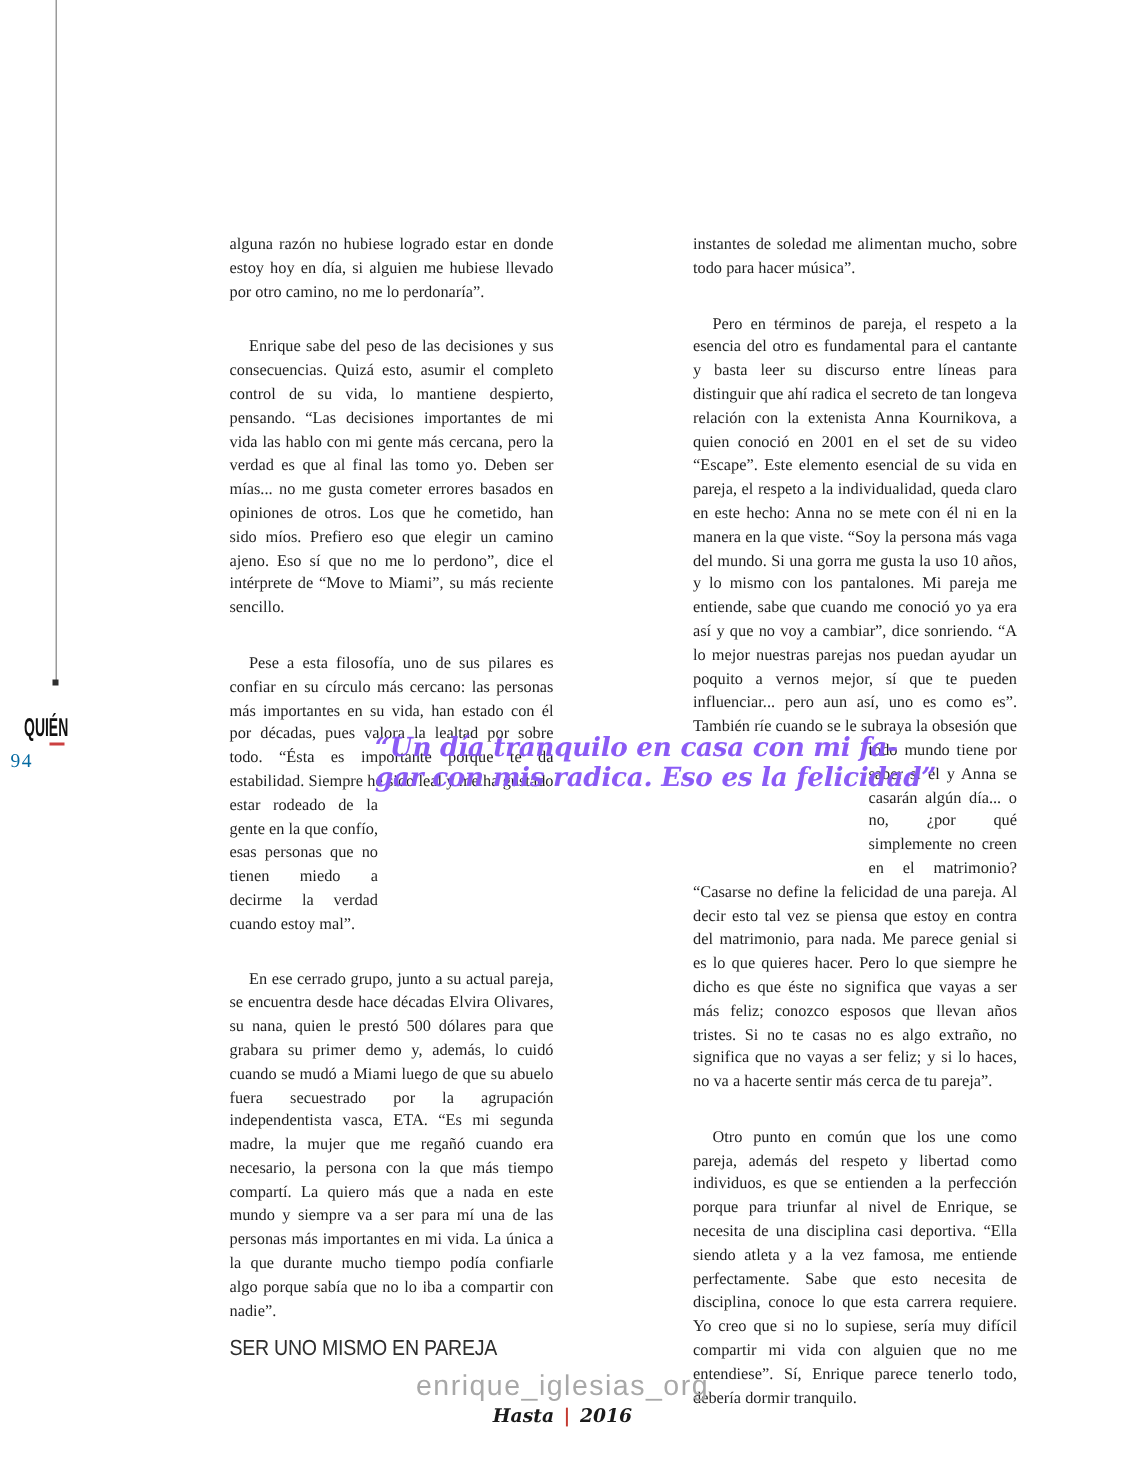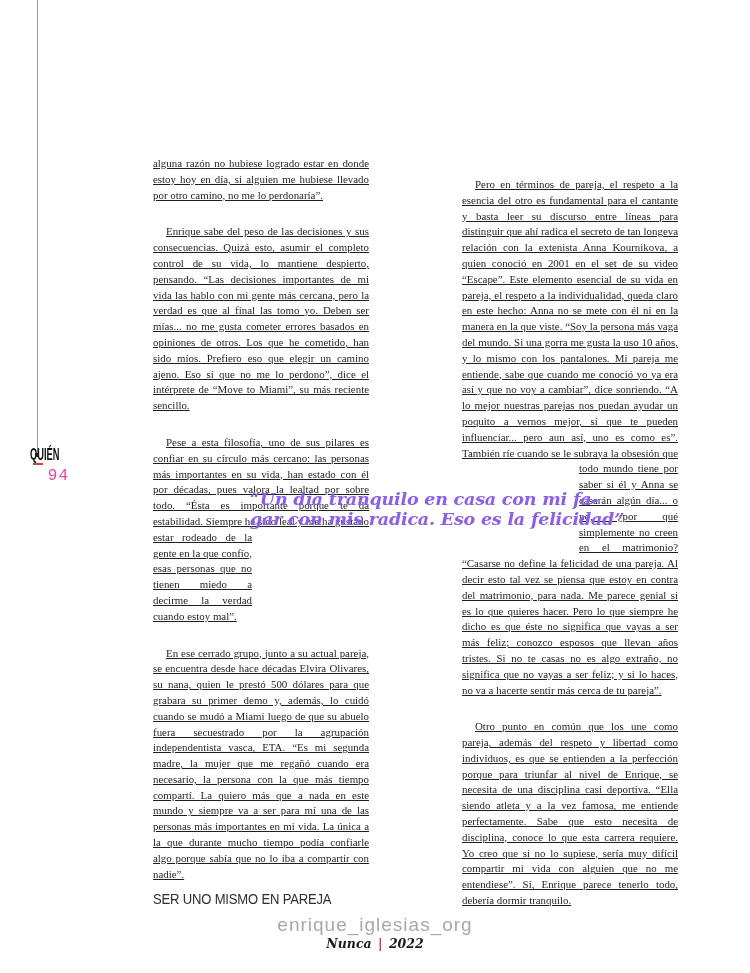--- a/index.html
+++ b/index.html
@@ -14,48 +14,48 @@
   
   .vrule{
     position:absolute;left:37px;top:0;width:1px;height:454px;
     background:#9a9a9a;
   }
   .vrule-dot{
     position:absolute;left:35px;top:453px;width:4px;height:4px;
     background:#2e2e2e;
   }
   .folio{
-    position:absolute;left:7px;top:444px;width:62px;
-    text-align:right;
+    position:absolute;left:7px;top:476px;width:62px;
+    text-align:left;
   }
   .folio .mag{
     display:inline-block;
     font-family:"Liberation Sans", sans-serif;
     font-weight:700;font-size:15px;letter-spacing:0;
     color:#111;
     transform:scale(0.62,1.15);transform-origin:center top;
     white-space:nowrap;
   }
   .folio .dash{
     width:10px;height:2px;background:#cc4040;margin:1px auto 2px auto;
   }
   .folio .num{
-    font-family:Liberation Mono, monospace;
-    font-size:16px;color:#ec4899;letter-spacing:1px;
+    font-family:Liberation Serif, serif;
+    font-size:13px;color:#0369a1;letter-spacing:1px;
   }
   
   .col{
     position:absolute;top:156px;width:216px;
     font-size:10.9px;line-height:15.8px;
     text-align:justify;
     color:#1f1f1f;
   }
   .col-left{left:153px;}
   .col-right{left:462px;}
-  .col p{margin:0;padding:0;text-decoration:underline;}
+  .col p{margin:0;padding:0;}
   .col p.indent{text-indent:13px;margin-top:21px;}
   .qspace-l{float:right;width:112px;height:80px;margin-left:5px;}
   .qspace-r{float:left;width:112px;height:80px;margin-right:5px;}
   .sec-heading{
     font-family:"Liberation Sans", sans-serif;
     font-size:14.5px;font-weight:400;color:#2e2e2e;
     letter-spacing:-0.2px;
     transform:scaleX(0.9);transform-origin:left center;
     margin:10px 0 4px 0;
     text-align:left;
@@ -103,31 +103,32 @@
 
   <div class="col col-left">
     <p><span>alguna razón no hubiese logrado estar en donde estoy hoy en día, si alguien me hubiese llevado por otro camino, no me lo perdonaría”.</span></p>
     <p class="indent"><span>Enrique sabe del peso de las decisiones y sus consecuencias. Quizá esto, asumir el completo control de su vida, lo mantiene despierto, pensando. “Las decisiones importantes de mi vida las hablo con mi gente más cercana, pero la verdad es que al final las tomo yo. Deben ser mías... no me gusta cometer errores basados en opiniones de otros. Los que he cometido, han sido míos. Prefiero eso que elegir un camino ajeno. Eso sí que no me lo perdono”, dice el intérprete de “Move to Miami”, su más reciente sencillo.</span></p>
     <p class="indent"><span>Pese a esta filosofía, uno de sus pilares es confiar en su círculo más cercano: las personas más importantes en su vida, han estado con él por décadas, pues valora la lealtad por sobre todo. “Ésta es importante porque te da estabilidad. Siempre he sido leal y me ha </span><span class="qspace-l"></span><span>gustado estar rodeado de la gente en la que confío, esas personas que no tienen miedo a decirme la verdad cuando estoy mal”.</span></p>
     <p class="indent"><span>En ese cerrado grupo, junto a su actual pareja, se encuentra desde hace décadas Elvira Olivares, su nana, quien le prestó 500 dólares para que grabara su primer demo y, además, lo cuidó cuando se mudó a Miami luego de que su abuelo fuera secuestrado por la agrupación independentista vasca, ETA. “Es mi segunda madre, la mujer que me regañó cuando era necesario, la persona con la que más tiempo compartí. La quiero más que a nada en este mundo y siempre va a ser para mí una de las personas más importantes en mi vida. La única a la que durante mucho tiempo podía confiarle algo porque sabía que no lo iba a compartir con nadie”.</span></p>
     <div class="sec-heading">SER UNO MISMO EN PAREJA</div>
   </div>
 
   <div class="col col-right">
+    <p><span>instantes de soledad me alimentan mucho, sobre todo para hacer música”.</span></p>
     <p class="indent"><span>Pero en términos de pareja, el respeto a la esencia del otro es fundamental para el cantante y basta leer su discurso entre líneas para distinguir que ahí radica el secreto de tan longeva relación con la extenista Anna Kournikova, a quien conoció en 2001 en el set de su video “Escape”. Este elemento esencial de su vida en pareja, el respeto a la individualidad, queda claro en este hecho: Anna no se mete con él ni en la manera en la que viste. “Soy la persona más vaga del mundo. Si una gorra me gusta la uso 10 años, y lo mismo con los pantalones. Mi pareja me entiende, sabe que cuando me conoció yo ya era así y que no voy a cambiar”, dice sonriendo. “A lo mejor nuestras parejas nos puedan ayudar un poquito a vernos mejor, sí que te pueden influenciar... pero aun así, uno es como es”. También ríe cuando se le subraya </span><span class="qspace-r"></span><span>la obsesión que todo mundo tiene por saber si él y Anna se casarán algún día... o no, ¿por qué simplemente no creen en el matrimonio? “Casarse no define la felicidad de una pareja. Al decir esto tal vez se piensa que estoy en contra del matrimonio, para nada. Me parece genial si es lo que quieres hacer. Pero lo que siempre he dicho es que éste no significa que vayas a ser más feliz; conozco esposos que llevan años tristes. Si no te casas no es algo extraño, no significa que no vayas a ser feliz; y si lo haces, no va a hacerte sentir más cerca de tu pareja”.</span></p>
     <p class="indent"><span>Otro punto en común que los une como pareja, además del respeto y libertad como individuos, es que se entienden a la perfección porque para triunfar al nivel de Enrique, se necesita de una disciplina casi deportiva. “Ella siendo atleta y a la vez famosa, me entiende perfectamente. Sabe que esto necesita de disciplina, conoce lo que esta carrera requiere. Yo creo que si no lo supiese, sería muy difícil compartir mi vida con alguien que no me entendiese”. Sí, Enrique parece tenerlo todo, debería dormir tranquilo.</span></p>
   </div>
 
   <div class="pull-quote">
     <span>“Un día tranquilo en casa con mi fa-</span>
     <span>gar con mis radica. Eso es la felicidad”</span>
   </div>
 
   <div class="footer">
     <div class="watermark">enrique_iglesias_org</div>
     <div class="date-line">
-      <span>Nunca</span>
+      <span>Hasta</span>
       <span class="sep">|</span>
-      <span>2022</span>
+      <span>2016</span>
     </div>
   </div>
 
 </div>
 
 </body></html>

